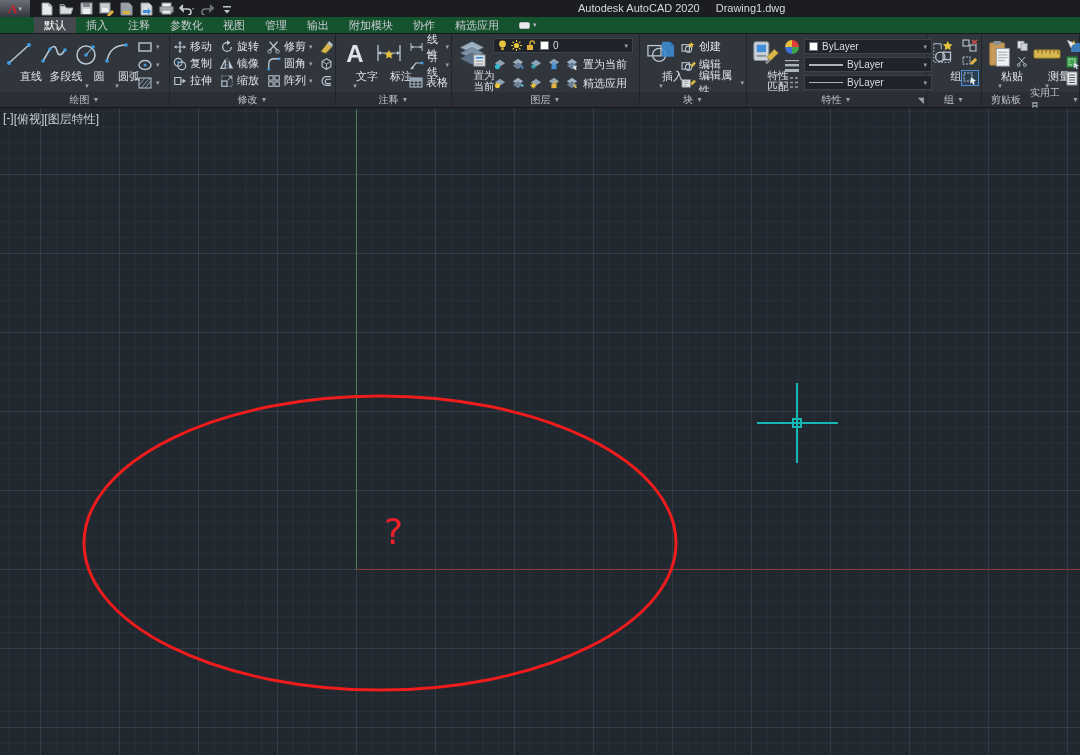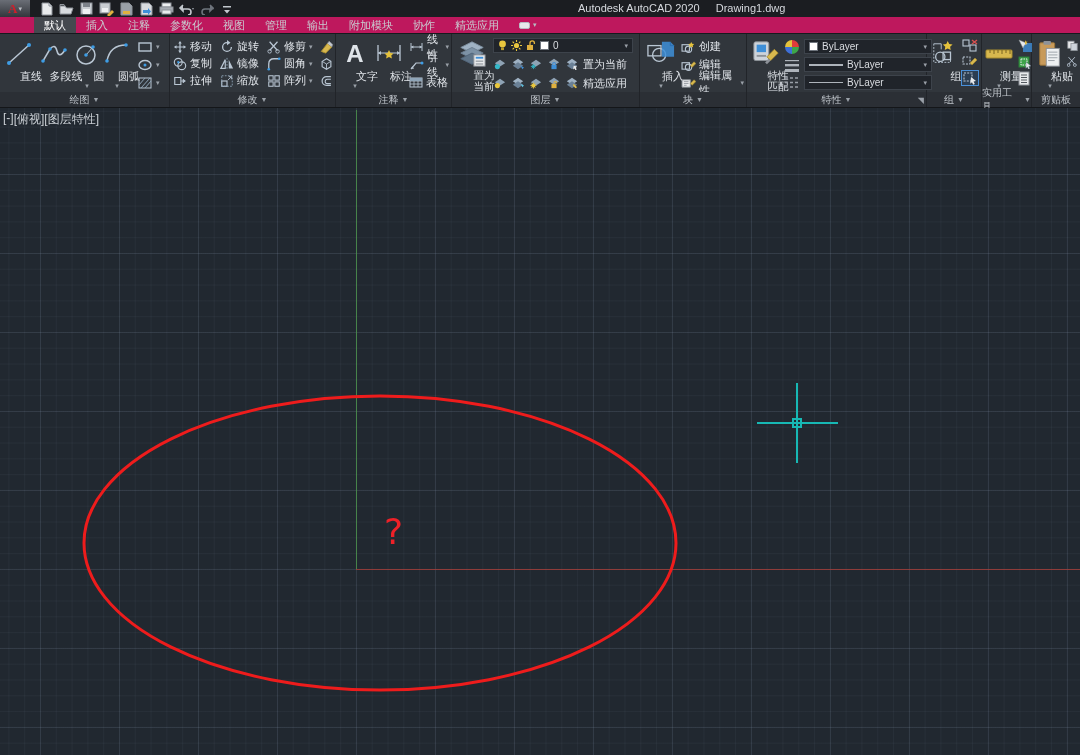--- a/index.html
+++ b/index.html
@@ -13,21 +13,21 @@
   .logo { width:30px; height:17px; background:linear-gradient(180deg,#6a6e76,#33363c);
     display:flex; align-items:center; justify-content:center; gap:1px; }
   .logo-a { color:#cf1f2a; font-weight:bold; font-size:13px; line-height:13px; font-family:"Liberation Serif",serif; }
   .logo-caret { color:#b8bcc2; font-size:7px; }
   .qat { display:flex; align-items:center; gap:3px; margin-left:8px; }
   .qicon { width:17px; height:15px; display:flex; align-items:center; justify-content:center; }
   .qicon svg { display:block; }
   .title-text { position:absolute; left:578px; top:2px; font-size:11px; color:#d6d9de; display:flex; gap:16px; white-space:nowrap; }
 
   
-  .tabrow { position:absolute; top:17px; left:0; right:0; height:17px; background:#be185d;
+  .tabrow { position:absolute; top:17px; left:0; right:0; height:17px; background:#14532d;
     display:flex; align-items:stretch; padding-left:34px; border-bottom:1px solid #17191d; }
   .tab { padding:0 10px; font-size:11px; color:#c9ccd1; display:flex; align-items:center; cursor:default; }
   .tab.active { background:#45494f; color:#ffffff; }
   .ribbon-toggle { margin-left:10px; display:flex; align-items:center; gap:3px; color:#b8bcc2; }
   .rt-rect { width:11px; height:7px; border:1px solid #b8bcc2; border-radius:2px; background:#e8eaec; }
   .rt-caret { font-size:7px; }
 
   
   .ribbon { position:absolute; top:34px; left:0; right:0; height:74px; background:#31363c;
     display:flex; border-bottom:1px solid #141619; }
@@ -735,61 +735,20 @@
               </svg>
           </span>
         </div>
       </div>
       <div class="panel-label">
         <span>组</span>
           <span class="pcaret">▼</span>
       </div>
     </div>
 
-    <div class="panel" style="width:50px">
-      <div class="panel-body">
-        <div class="bigtool" style="width:28px">
-          <span class="bicon icon">
-            <svg width="28" height="26" viewBox="0 0 28 26">
-                <rect x="1" y="9" width="26" height="8" rx="1" fill="#d8b84e" stroke="#a88c2e"></rect>
-                <path d="M5 9 v3 M9 9 v4 M13 9 v3 M17 9 v4 M21 9 v3 M25 9 v4" stroke="#7a6420" stroke-width="1"></path>
-              </svg>
-          </span>
-          <span class="btn-label">测量</span>
-          <span class="tool-caret">▾</span>
-        </div>
-        <div class="minicol" style="gap:2px;">
-          <span class="icon">
-            <svg width="16" height="14" viewBox="0 0 16 14">
-                <rect x="6" y="4" width="9" height="9" fill="#3e8fd8" opacity=".8"></rect>
-                <path d="M2 1 l4 8 1.5 -3 3 -1.5 Z" fill="#e8eaec" stroke="#8d9299" stroke-width=".5"></path>
-                <path d="M8 1 l.8 1.6 1.8 .2 -1.3 1.2 .3 1.8 -1.6 -.9" fill="#e5c23c"></path>
-              </svg>
-          </span>
-          <span class="icon">
-            <svg width="16" height="14" viewBox="0 0 16 14">
-                <rect x="2" y="2" width="10" height="10" fill="#3ea54a" stroke="#2d7d38"></rect>
-                <rect x="4" y="4" width="6" height="6" fill="none" stroke="#e8eaec" stroke-dasharray="1.5 1"></rect>
-                <path d="M9 7 l5 4 -2.2 .4 1 2.4 -1.4 .6 -1 -2.4 -1.6 1.4 Z" fill="#e8eaec" stroke="#52657a" stroke-width=".4"></path>
-              </svg>
-          </span>
-          <span class="icon">
-            <svg width="14" height="15" viewBox="0 0 14 15">
-                <rect x="2" y="1" width="10" height="13" fill="#e8eaec" stroke="#8d9299"></rect>
-                <path d="M4 4 h6 M4 6.5 h6 M4 9 h6 M4 11.5 h6" stroke="#52585f" stroke-width="1"></path>
-              </svg>
-          </span>
-        </div>
-      </div>
-      <div class="panel-label">
-        <span>实用工具</span>
-          <span class="pcaret">▼</span>
-      </div>
-    </div>
-
     <div class="panel" style="width:48px;border-right:none;">
       <div class="panel-body">
         <div class="bigtool" style="width:30px">
           <span class="bicon icon">
             <svg width="26" height="28" viewBox="0 0 26 30">
                 <rect x="2" y="3" width="16" height="24" rx="1" fill="#c89a5a" stroke="#9a7338"></rect>
                 <rect x="6" y="1" width="8" height="4" rx="1" fill="#8d9299"></rect>
                 <rect x="9" y="9" width="14" height="19" fill="#eef0f2" stroke="#8d9299"></rect>
                 <path d="M11 13 h10 M11 16 h10 M11 19 h10 M11 22 h7" stroke="#9aa0a7" stroke-width="1"></path>
               </svg>
@@ -811,20 +770,61 @@
                 <circle cx="10" cy="11" r="1.8" fill="none" stroke="#b9c6d3"></circle>
               </svg>
           </span>
         </div>
       </div>
       <div class="panel-label">
         <span>剪贴板</span>
       </div>
     </div>
 
+    <div class="panel" style="width:50px">
+      <div class="panel-body">
+        <div class="bigtool" style="width:28px">
+          <span class="bicon icon">
+            <svg width="28" height="26" viewBox="0 0 28 26">
+                <rect x="1" y="9" width="26" height="8" rx="1" fill="#d8b84e" stroke="#a88c2e"></rect>
+                <path d="M5 9 v3 M9 9 v4 M13 9 v3 M17 9 v4 M21 9 v3 M25 9 v4" stroke="#7a6420" stroke-width="1"></path>
+              </svg>
+          </span>
+          <span class="btn-label">测量</span>
+          <span class="tool-caret">▾</span>
+        </div>
+        <div class="minicol" style="gap:2px;">
+          <span class="icon">
+            <svg width="16" height="14" viewBox="0 0 16 14">
+                <rect x="6" y="4" width="9" height="9" fill="#3e8fd8" opacity=".8"></rect>
+                <path d="M2 1 l4 8 1.5 -3 3 -1.5 Z" fill="#e8eaec" stroke="#8d9299" stroke-width=".5"></path>
+                <path d="M8 1 l.8 1.6 1.8 .2 -1.3 1.2 .3 1.8 -1.6 -.9" fill="#e5c23c"></path>
+              </svg>
+          </span>
+          <span class="icon">
+            <svg width="16" height="14" viewBox="0 0 16 14">
+                <rect x="2" y="2" width="10" height="10" fill="#3ea54a" stroke="#2d7d38"></rect>
+                <rect x="4" y="4" width="6" height="6" fill="none" stroke="#e8eaec" stroke-dasharray="1.5 1"></rect>
+                <path d="M9 7 l5 4 -2.2 .4 1 2.4 -1.4 .6 -1 -2.4 -1.6 1.4 Z" fill="#e8eaec" stroke="#52657a" stroke-width=".4"></path>
+              </svg>
+          </span>
+          <span class="icon">
+            <svg width="14" height="15" viewBox="0 0 14 15">
+                <rect x="2" y="1" width="10" height="13" fill="#e8eaec" stroke="#8d9299"></rect>
+                <path d="M4 4 h6 M4 6.5 h6 M4 9 h6 M4 11.5 h6" stroke="#52585f" stroke-width="1"></path>
+              </svg>
+          </span>
+        </div>
+      </div>
+      <div class="panel-label">
+        <span>实用工具</span>
+          <span class="pcaret">▼</span>
+      </div>
+    </div>
+
   </div>
 
   <div class="canvas">
     <div class="vp-controls">
       <span>[-]</span>
         <span>[俯视]</span>
         <span>[图层特性]</span>
     </div>
 
     <div class="axis-y"></div>

